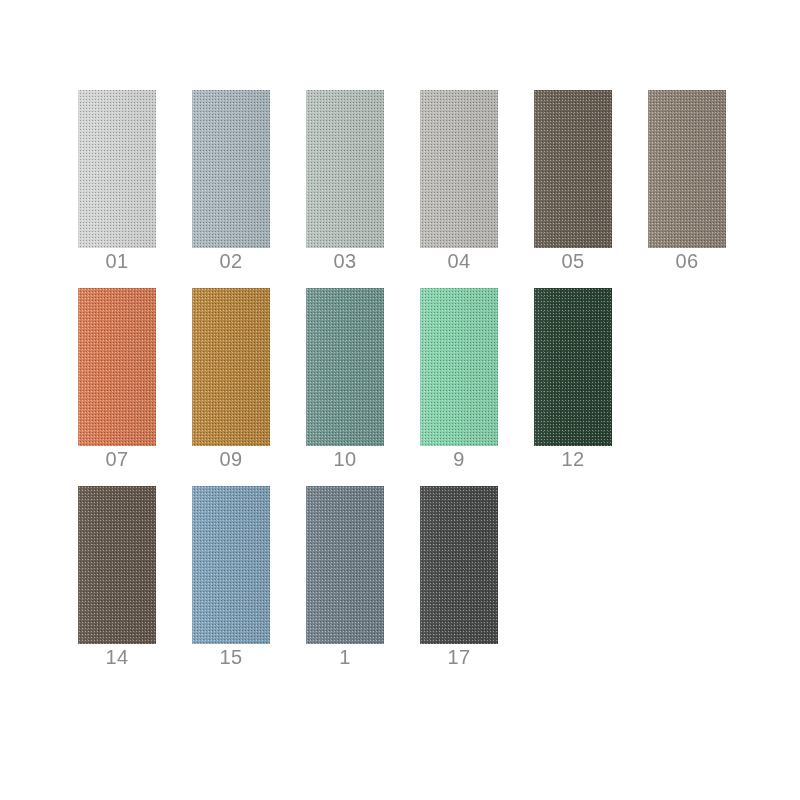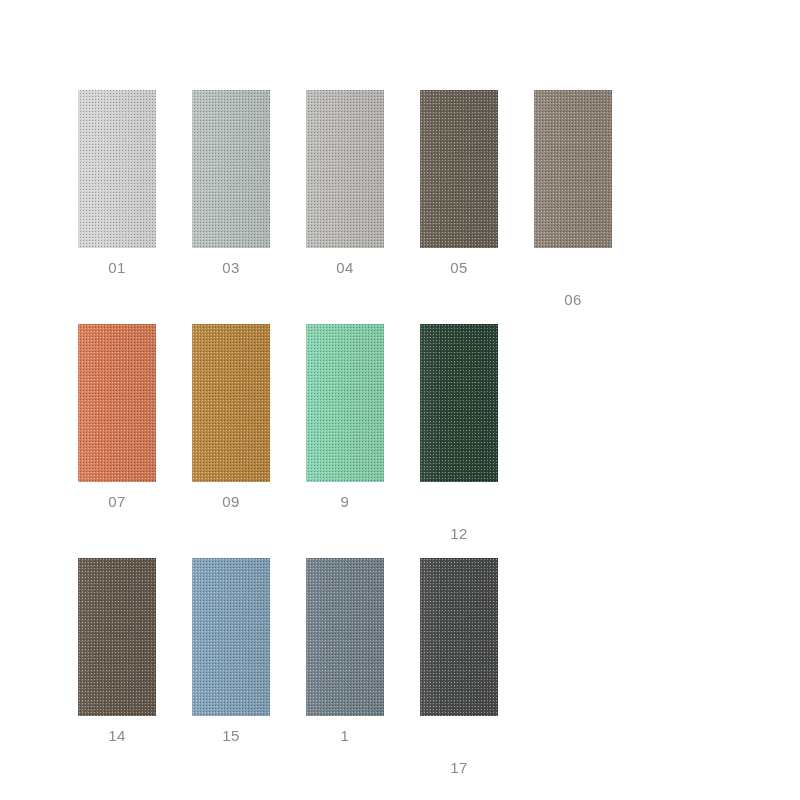--- a/index.html
+++ b/index.html
@@ -33,21 +33,20 @@
 
   .swatch-cell {
     width: 78px;
     margin-right: 36px;
     display: flex;
     flex-direction: column;
     align-items: center;
   }
   .swatch-cell:last-child {
     margin-right: 0;
-    gap: 32px;
   }
 
   .swatch-chip {
     width: 78px;
     height: 158px;
     position: relative;
     overflow: hidden;
   }
 
   
@@ -72,39 +71,43 @@
     inset: 0;
     background: linear-gradient(90deg,
       rgba(255,255,255,0.05) 0%,
       rgba(255,255,255,0.00) 28%,
       rgba(0,0,0,0.035) 72%,
       rgba(0,0,0,0.05) 100%);
     pointer-events: none;
   }
 
   .swatch-label {
-    margin-top: 12px;
-    font-size: 15px;
+    margin-top: 3px;
+    font-size: 20px;
     font-weight: 400;
     letter-spacing: 0.5px;
     color: #8a8a8a;
     line-height: 1;
     text-align: center;
     font-family: "Liberation Sans", sans-serif;
   }
 </style>
 </head>
 <body>
 
 <div id="palette-chart">
 
 <div class="swatch-row">
       <div class="swatch-cell">
         <div class="swatch-chip" style="background-color: rgb(210, 211, 211);"></div>
         <div class="swatch-label">01</div>
+      </div>
+      <div class="swatch-cell">
+        <div class="swatch-chip" style="background-color: rgb(169, 183, 189);"></div>
+        <div class="swatch-label">02</div>
       </div>
       <div class="swatch-cell">
         <div class="swatch-chip" style="background-color: rgb(182, 192, 187);"></div>
         <div class="swatch-label">03</div>
       </div>
       <div class="swatch-cell">
         <div class="swatch-chip" style="background-color: rgb(187, 185, 181);"></div>
         <div class="swatch-label">04</div>
       </div>
       <div class="swatch-cell">
@@ -117,20 +120,24 @@
       </div>
     </div>
     <div class="swatch-row">
       <div class="swatch-cell">
         <div class="swatch-chip" style="background-color: rgb(215, 122, 84);"></div>
         <div class="swatch-label">07</div>
       </div>
       <div class="swatch-cell">
         <div class="swatch-chip" style="background-color: rgb(184, 134, 63);"></div>
         <div class="swatch-label">09</div>
+      </div>
+      <div class="swatch-cell">
+        <div class="swatch-chip" style="background-color: rgb(111, 149, 142);"></div>
+        <div class="swatch-label">10</div>
       </div>
       <div class="swatch-cell">
         <div class="swatch-chip" style="background-color: rgb(132, 209, 171);"></div>
         <div class="swatch-label">9</div>
       </div>
       <div class="swatch-cell">
         <div class="swatch-chip" style="background-color: rgb(43, 68, 52);"></div>
         <div class="swatch-label">12</div>
       </div>
     </div>

